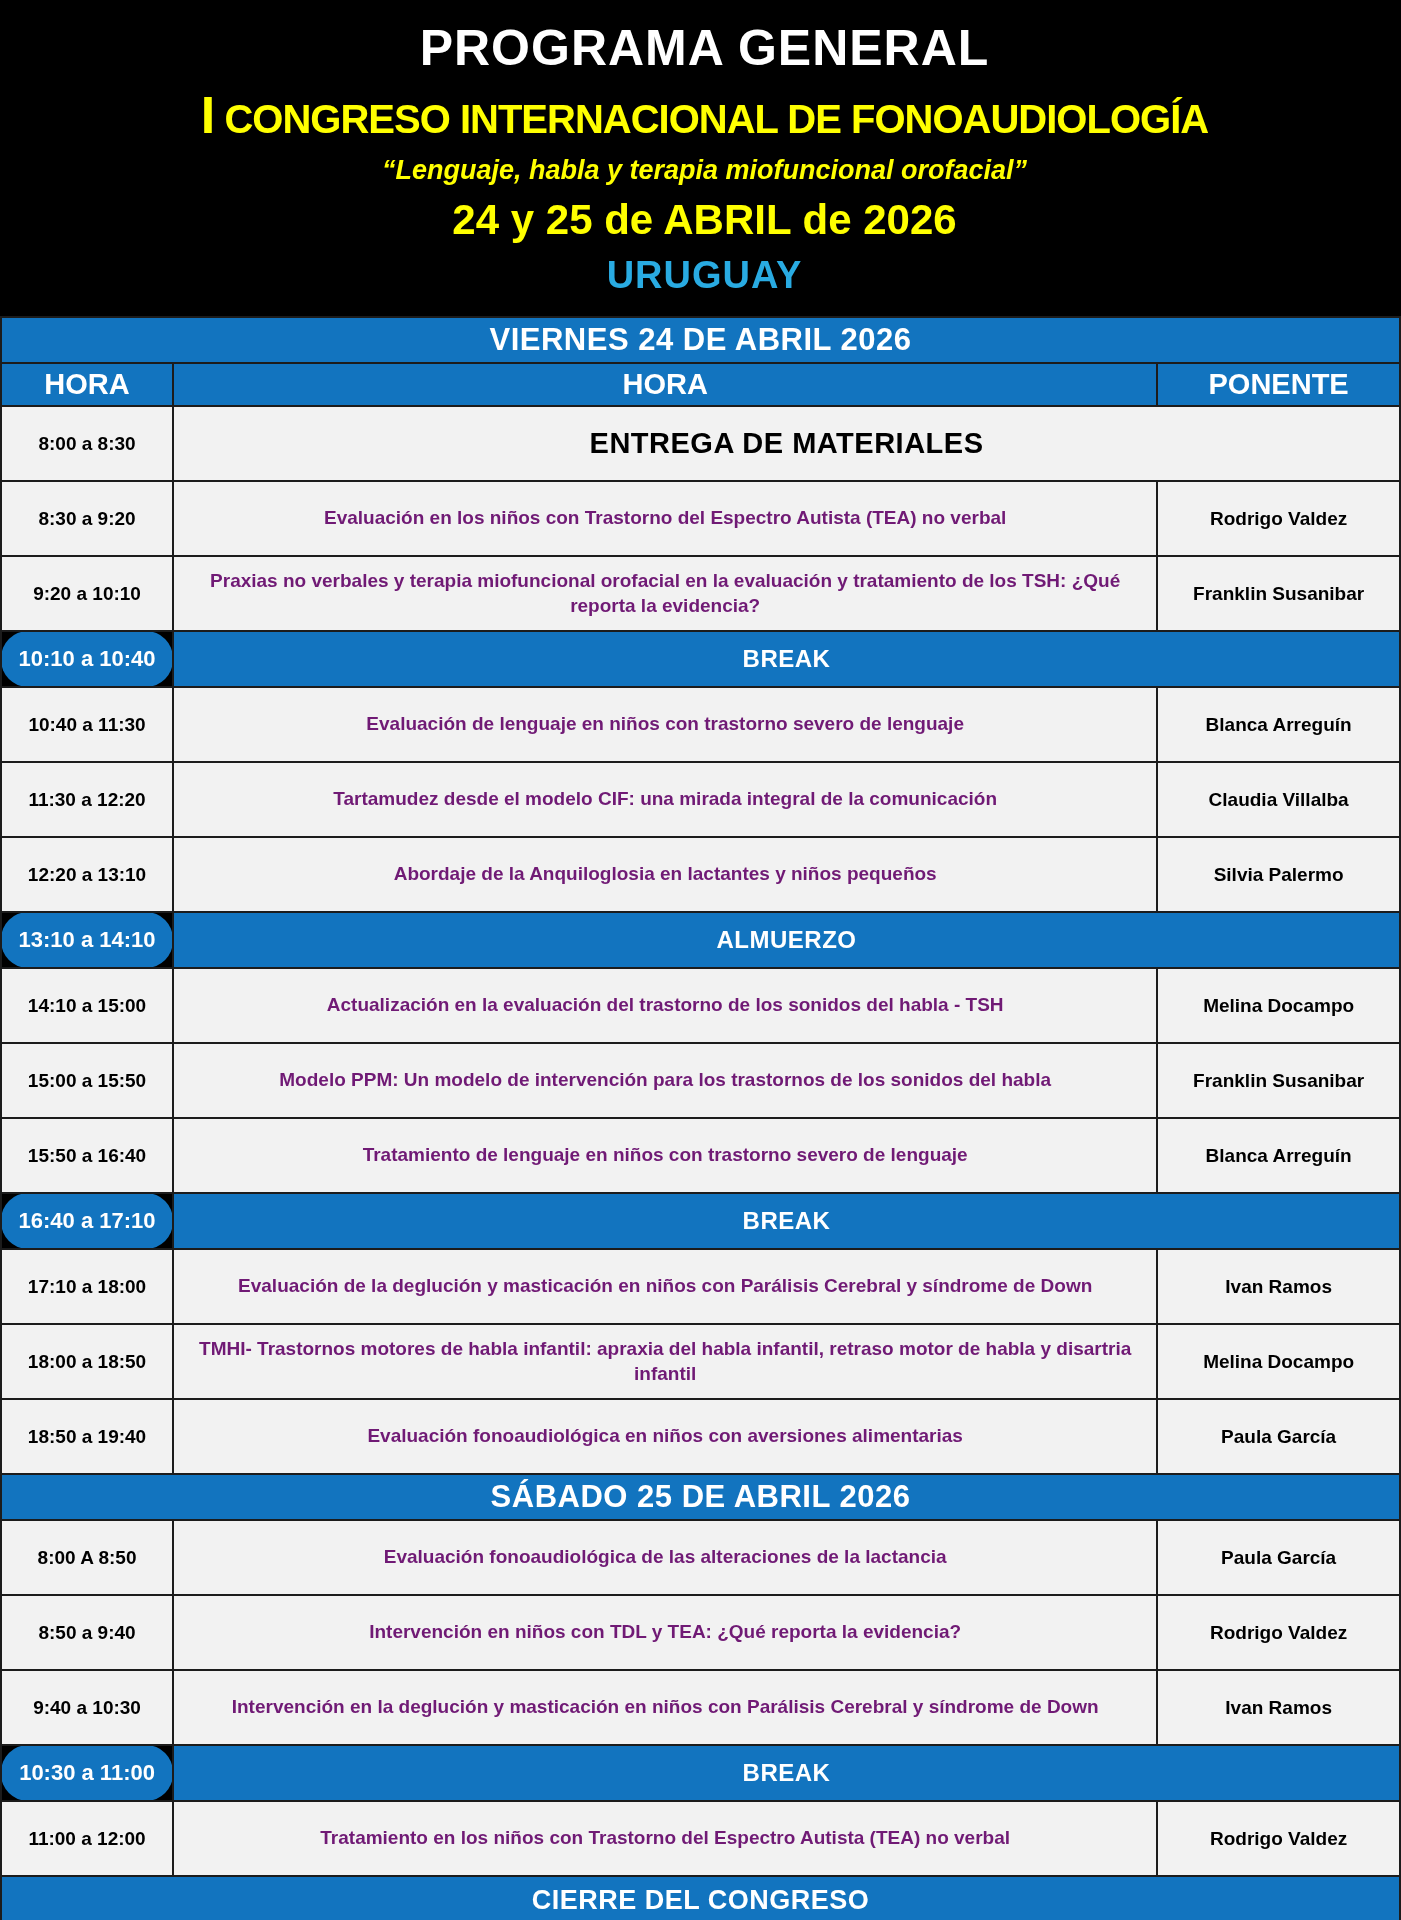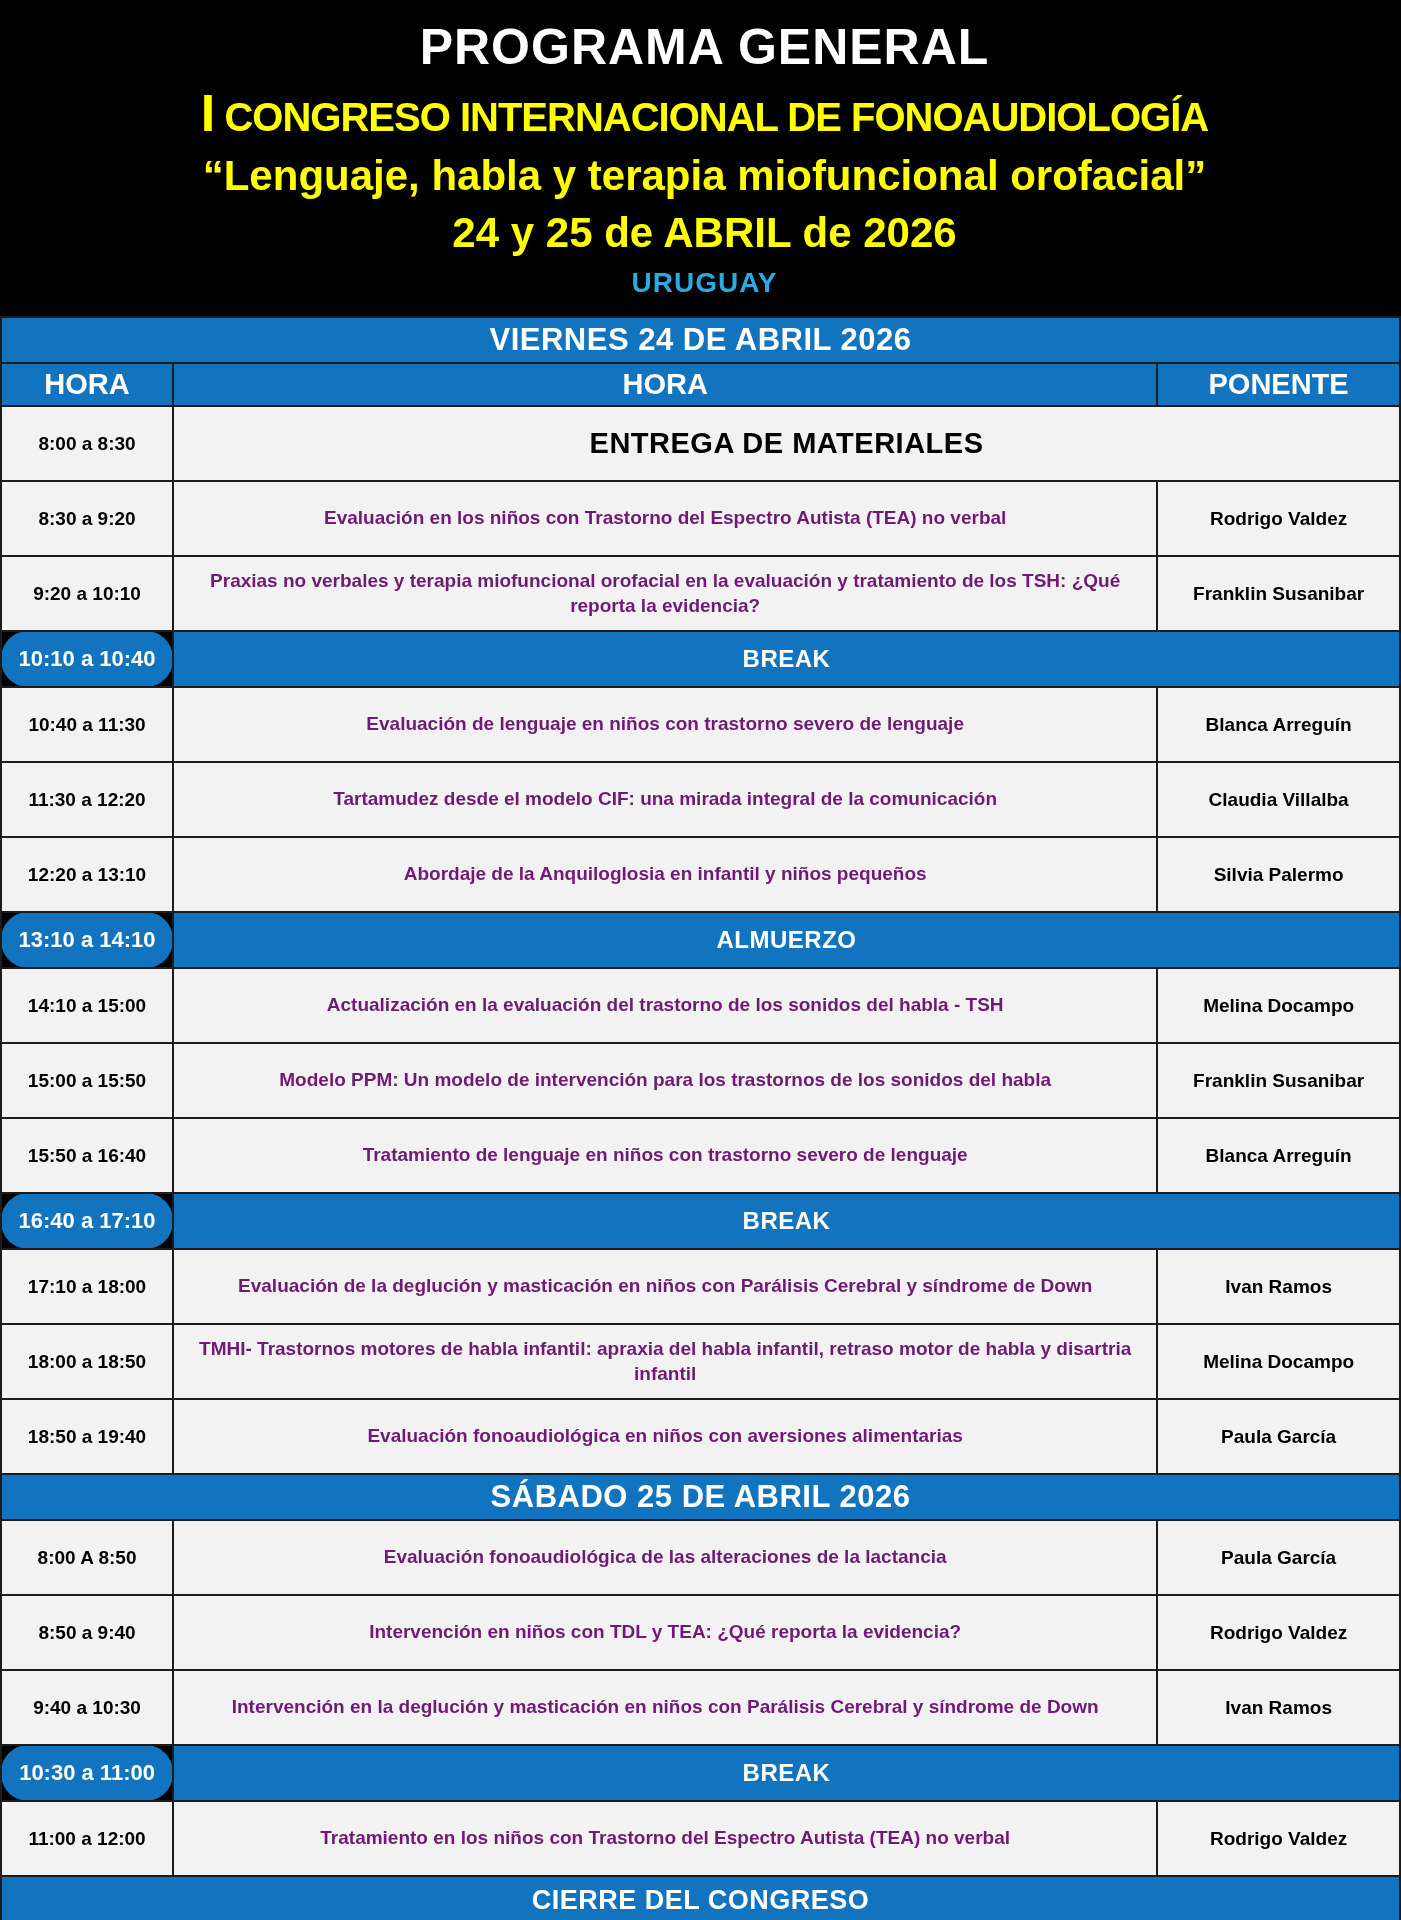--- a/index.html
+++ b/index.html
@@ -42,31 +42,32 @@
     font-size:40px;
     letter-spacing:-1px;
     line-height:1.05;
     white-space:nowrap;
   }
   .banner .congress-line .congress-initial{
     font-size:52px;
   }
   .banner .subtitle{
     color:var(--yellow);
-    font-size:42px;
+    font-style:italic;
+    font-size:27px;
     line-height:1.05;
   }
   .banner .dates{
     color:var(--yellow);
     font-size:42px;
     line-height:1.05;
   }
   .banner .country{
     color:var(--cyan);
-    font-size:28px;
+    font-size:38px;
     letter-spacing:1px;
     line-height:1.05;
   }
   
   table.schedule{
     width:100%;
     border-collapse:collapse;
     table-layout:fixed;
   }
   table.schedule td{
@@ -184,21 +185,21 @@
         <td class="topic-cell">Evaluación de lenguaje en niños con trastorno severo de lenguaje</td>
         <td class="speaker-cell">Blanca Arreguín</td>
       </tr>
       <tr>
         <td class="time-cell">11:30 a 12:20</td>
         <td class="topic-cell">Tartamudez desde el modelo CIF: una mirada integral de la comunicación</td>
         <td class="speaker-cell">Claudia Villalba</td>
       </tr>
       <tr>
         <td class="time-cell">12:20 a 13:10</td>
-        <td class="topic-cell">Abordaje de la Anquiloglosia en infantil y niños pequeños</td>
+        <td class="topic-cell">Abordaje de la Anquiloglosia en lactantes y niños pequeños</td>
         <td class="speaker-cell">Silvia Palermo</td>
       </tr>
       <tr>
         <td class="break-time-cell">13:10 a 14:10</td>
         <td class="break-label-cell" colspan="2">ALMUERZO</td>
       </tr>
       <tr>
         <td class="time-cell">14:10 a 15:00</td>
         <td class="topic-cell">Actualización en la evaluación del trastorno de los sonidos del habla - TSH</td>
         <td class="speaker-cell">Melina Docampo</td>

